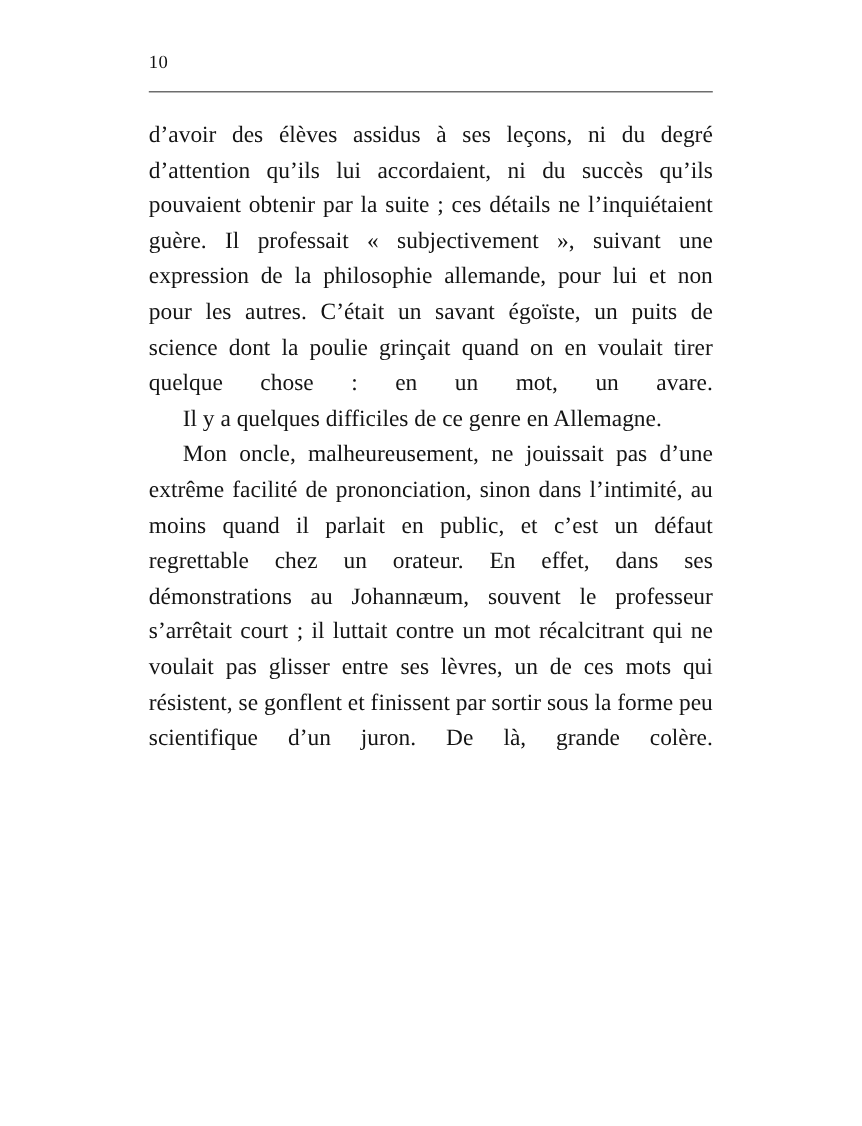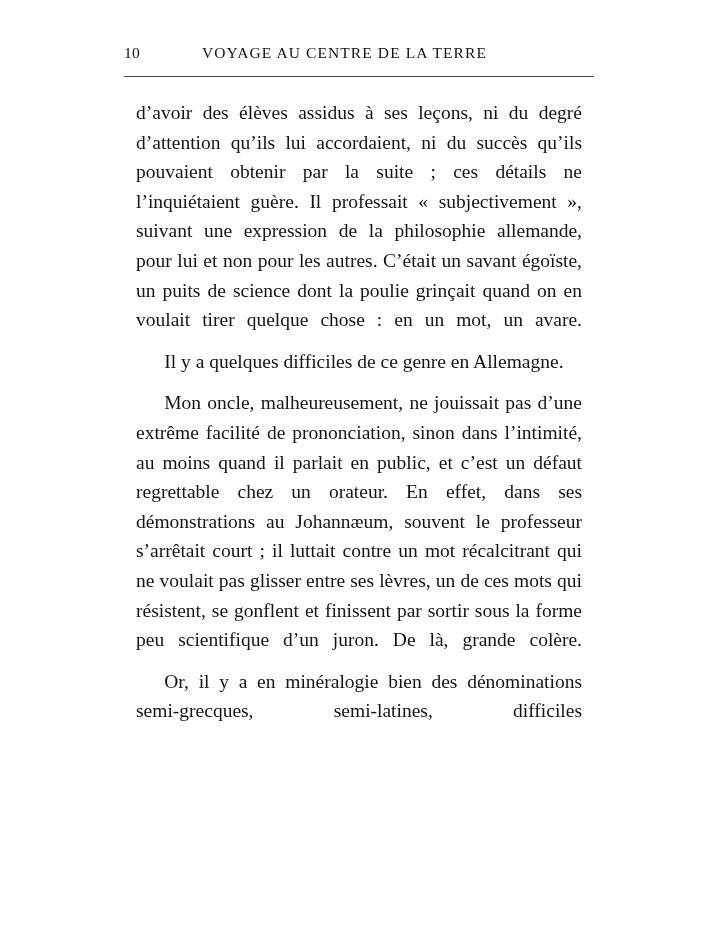--- a/index.html
+++ b/index.html
@@ -52,43 +52,41 @@
     margin-top: 21px;
     width: 470px;
     font-size: 19.5px;
     line-height: 29.6px;
     text-align: justify;
     text-justify: inter-word;
     hyphens: manual;
     color: #141414;
   }
   .body-text p {
-    margin: 12px;
+    margin: 0;
     text-indent: 0;
   }
   .body-text p.indent {
     text-indent: 1.45em;
   }
   
   .body-text p.full-justify {
     text-align-last: justify;
   }
 </style>
 </head>
 <body>
 
 <div class="page">
 
   <div class="running-head">
     <span class="folio">10</span>
-    <span class="head-title">VOYAGE AU CENTRE DE LA TERRE</span>
   </div>
 
   <hr class="head-rule">
 
   <div class="body-text">
     <p class="full-justify">d’avoir des élèves assidus à ses leçons, ni du degré d’attention qu’ils lui accordaient, ni du succès qu’ils pouvaient obtenir par la suite ; ces détails ne l’inquiétaient guère. Il professait « subjectivement », suivant une expression de la philosophie allemande, pour lui et non pour les autres. C’était un savant égoïste, un puits de science dont la poulie grinçait quand on en voulait tirer quelque chose : en un mot, un avare.</p>
     <p class="indent">Il y a quelques difficiles de ce genre en Allemagne.</p>
     <p class="indent full-justify">Mon oncle, malheureusement, ne jouissait pas d’une extrême facilité de prononciation, sinon dans l’intimité, au moins quand il parlait en public, et c’est un défaut regrettable chez un orateur. En effet, dans ses démonstrations au Johannæum, souvent le professeur s’arrêtait court ; il luttait contre un mot récalcitrant qui ne voulait pas glisser entre ses lèvres, un de ces mots qui résistent, se gonflent et finissent par sortir sous la forme peu scientifique d’un juron. De là, grande colère.</p>
-    <p class="indent full-justify">Or, il y a en minéralogie bien des dénominations semi-grecques, semi-latines, difficiles</p>
   </div>
 
 </div>
 
 </body></html>

